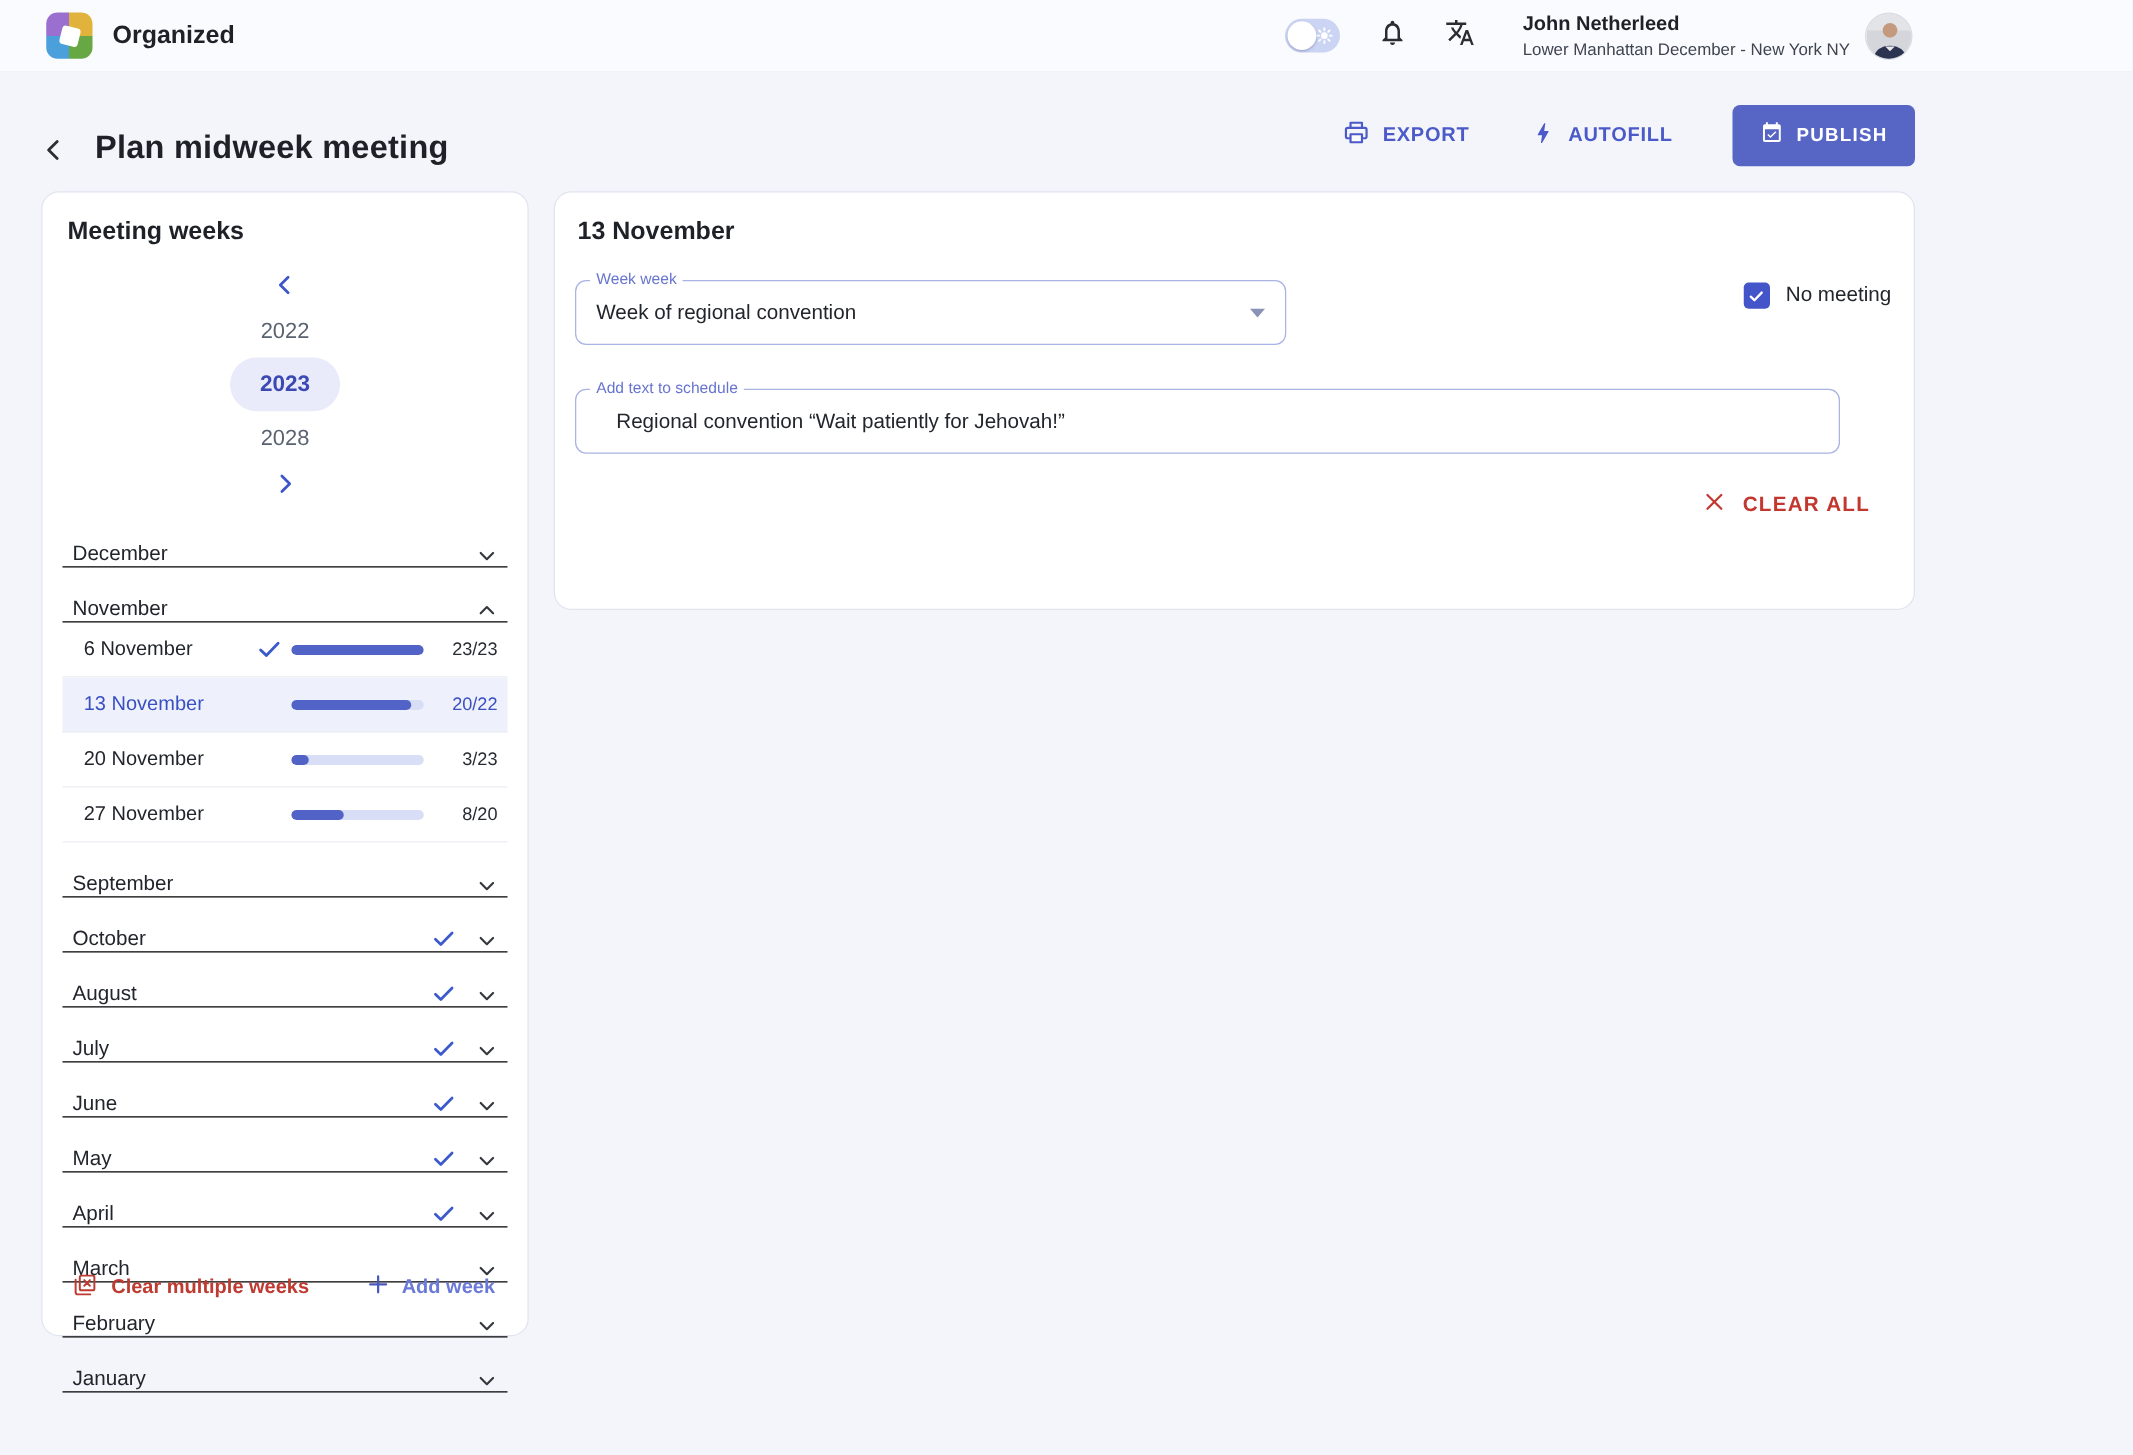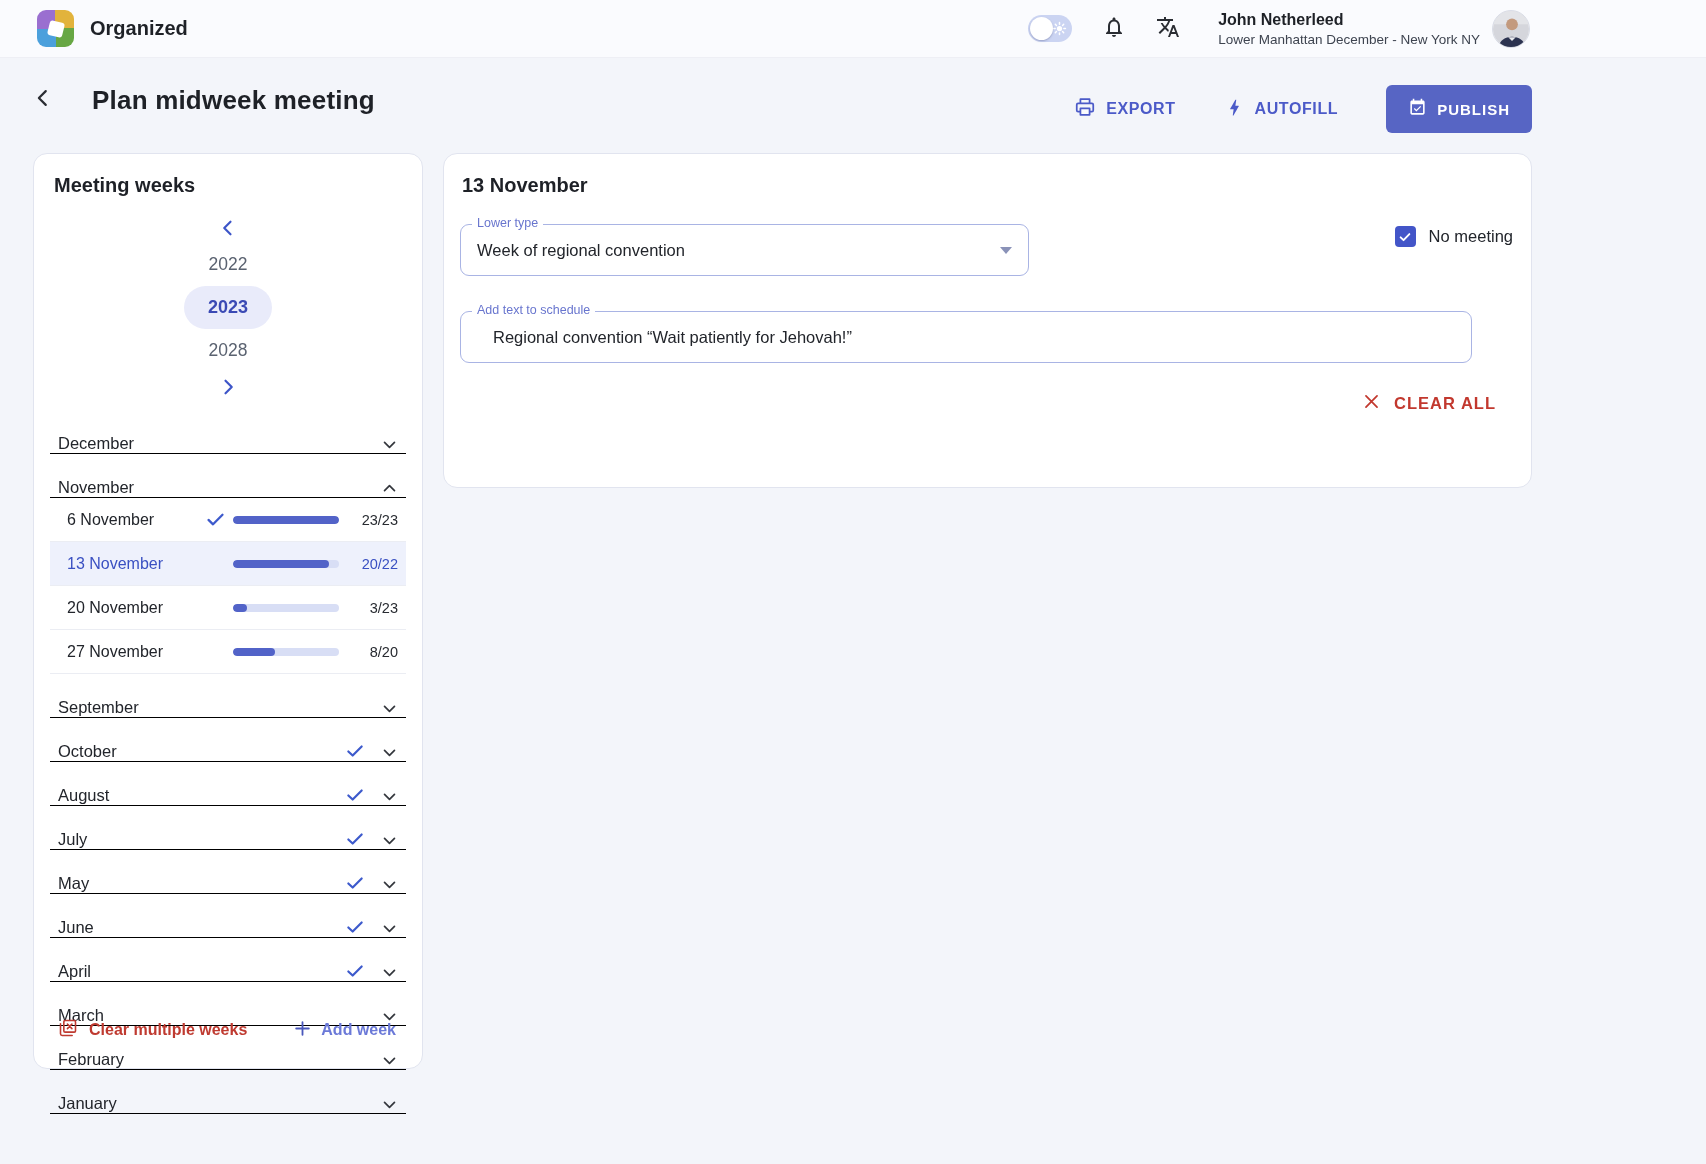--- a/index.html
+++ b/index.html
@@ -38,21 +38,21 @@
   .icon-btn { margin-left:30px; display:flex; align-items:center; cursor:pointer; }
   .user-block { margin-left:38px; text-align:left; }
   .user-name { font-size:16px; font-weight:700; color:#1E2127; }
   .user-sub { font-size:13.5px; color:#3E4450; margin-top:3px; }
   .avatar {
     width:38px; height:38px; border-radius:50%; overflow:hidden; margin-left:12px; flex:none;
     border:1px solid #D9DCE6;
   }
   
   .page-head {
-    display:flex; align-items:flex-start; padding:0 174px 0 30px; margin-top:27px; height:48px;gap:16px;
+    display:flex; align-items:flex-end; padding:0 174px 0 30px; margin-top:27px; height:48px;
   }
   .back-btn { width:26px; height:26px; display:flex; align-items:center; justify-content:center; cursor:pointer; }
   .page-title { font-size:26px; font-weight:700; color:#1E2127; margin-left:20px; letter-spacing:.2px; }
   .head-actions { margin-left:auto; display:flex; align-items:center; }
   .text-action {
     display:flex; align-items:center; gap:10px; color:#4B5AC8; font-size:16px; font-weight:700;
     letter-spacing:.6px; cursor:pointer; margin-right:48px;
   }
   .publish-btn {
     display:flex; align-items:center; gap:10px; background:#5765C4; color:#fff;
@@ -350,34 +350,34 @@
               <path d="M4 12.5l5.2 5L20 6.5"></path>
             </svg>
     </span>
     <span class="chev">
       <svg width="17" height="17" viewBox="0 0 24 24" fill="none" stroke="#34373D" stroke-width="2.4" stroke-linecap="round" stroke-linejoin="round">
               <path d="M5 9l7 7 7-7"></path>
             </svg>
     </span>
   </div>
         <div class="month-row">
+    <span class="month-name">June</span>
+    <span class="month-check">
+      <svg width="20" height="20" viewBox="0 0 24 24" fill="none" stroke="#3D5ACC" stroke-width="2.6" stroke-linecap="round" stroke-linejoin="round">
+              <path d="M4 12.5l5.2 5L20 6.5"></path>
+            </svg>
+    </span>
+    <span class="chev">
+      <svg width="17" height="17" viewBox="0 0 24 24" fill="none" stroke="#34373D" stroke-width="2.4" stroke-linecap="round" stroke-linejoin="round">
+              <path d="M5 9l7 7 7-7"></path>
+            </svg>
+    </span>
+  </div>
+        <div class="month-row">
     <span class="month-name">May</span>
-    <span class="month-check">
-      <svg width="20" height="20" viewBox="0 0 24 24" fill="none" stroke="#3D5ACC" stroke-width="2.6" stroke-linecap="round" stroke-linejoin="round">
-              <path d="M4 12.5l5.2 5L20 6.5"></path>
-            </svg>
-    </span>
-    <span class="chev">
-      <svg width="17" height="17" viewBox="0 0 24 24" fill="none" stroke="#34373D" stroke-width="2.4" stroke-linecap="round" stroke-linejoin="round">
-              <path d="M5 9l7 7 7-7"></path>
-            </svg>
-    </span>
-  </div>
-        <div class="month-row">
-    <span class="month-name">June</span>
     <span class="month-check">
       <svg width="20" height="20" viewBox="0 0 24 24" fill="none" stroke="#3D5ACC" stroke-width="2.6" stroke-linecap="round" stroke-linejoin="round">
               <path d="M4 12.5l5.2 5L20 6.5"></path>
             </svg>
     </span>
     <span class="chev">
       <svg width="17" height="17" viewBox="0 0 24 24" fill="none" stroke="#34373D" stroke-width="2.4" stroke-linecap="round" stroke-linejoin="round">
               <path d="M5 9l7 7 7-7"></path>
             </svg>
     </span>
@@ -443,21 +443,21 @@
         </span>
         <span>Add week</span>
       </div>
     </div>
   </div>
 
   <div class="panel main">
     <div class="main-title">13 November</div>
 
     <div class="field select-field" role="combobox">
-      <span class="field-label">Lower type</span>
+      <span class="field-label">Week week</span>
       <span class="select-value">Week of regional convention</span>
       <span class="select-caret"></span>
     </div>
 
     <div class="no-meeting">
       <span class="checkbox">
         <svg width="14" height="14" viewBox="0 0 24 24" fill="none" stroke="#FFFFFF" stroke-width="3.2" stroke-linecap="round" stroke-linejoin="round">
             <path d="M4.5 12.5l5 5L19.5 7"></path>
           </svg>
       </span>

